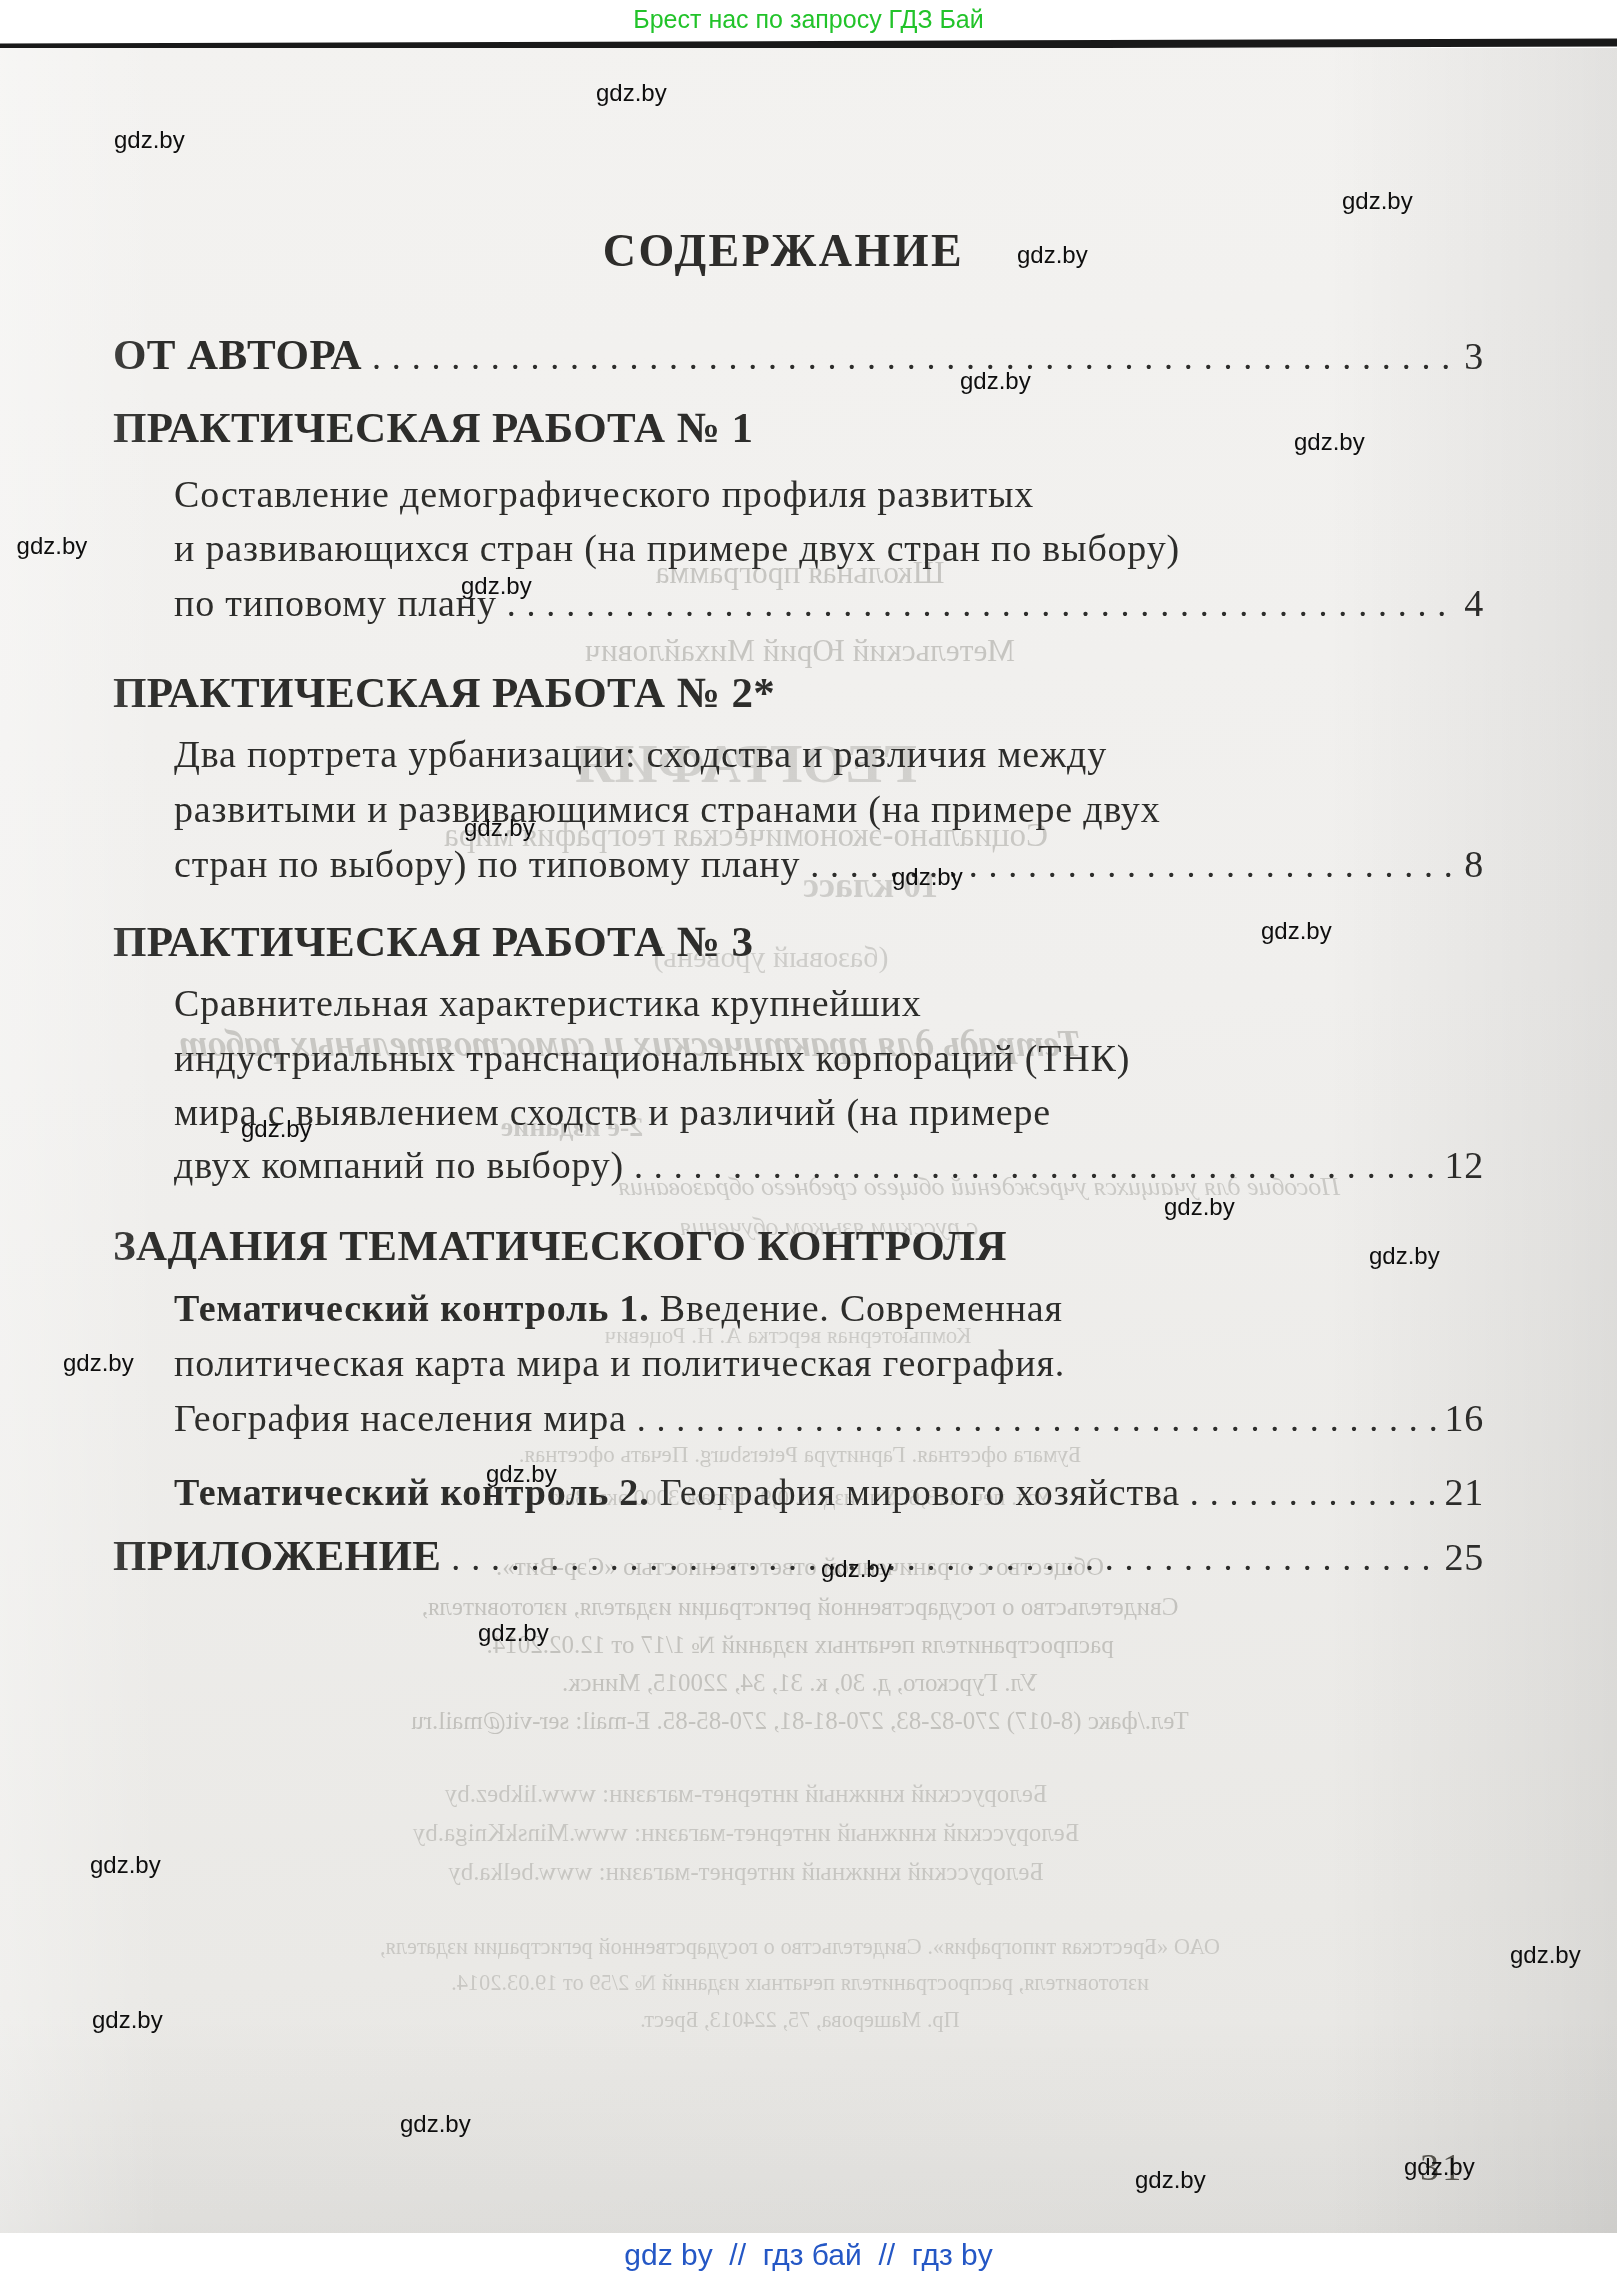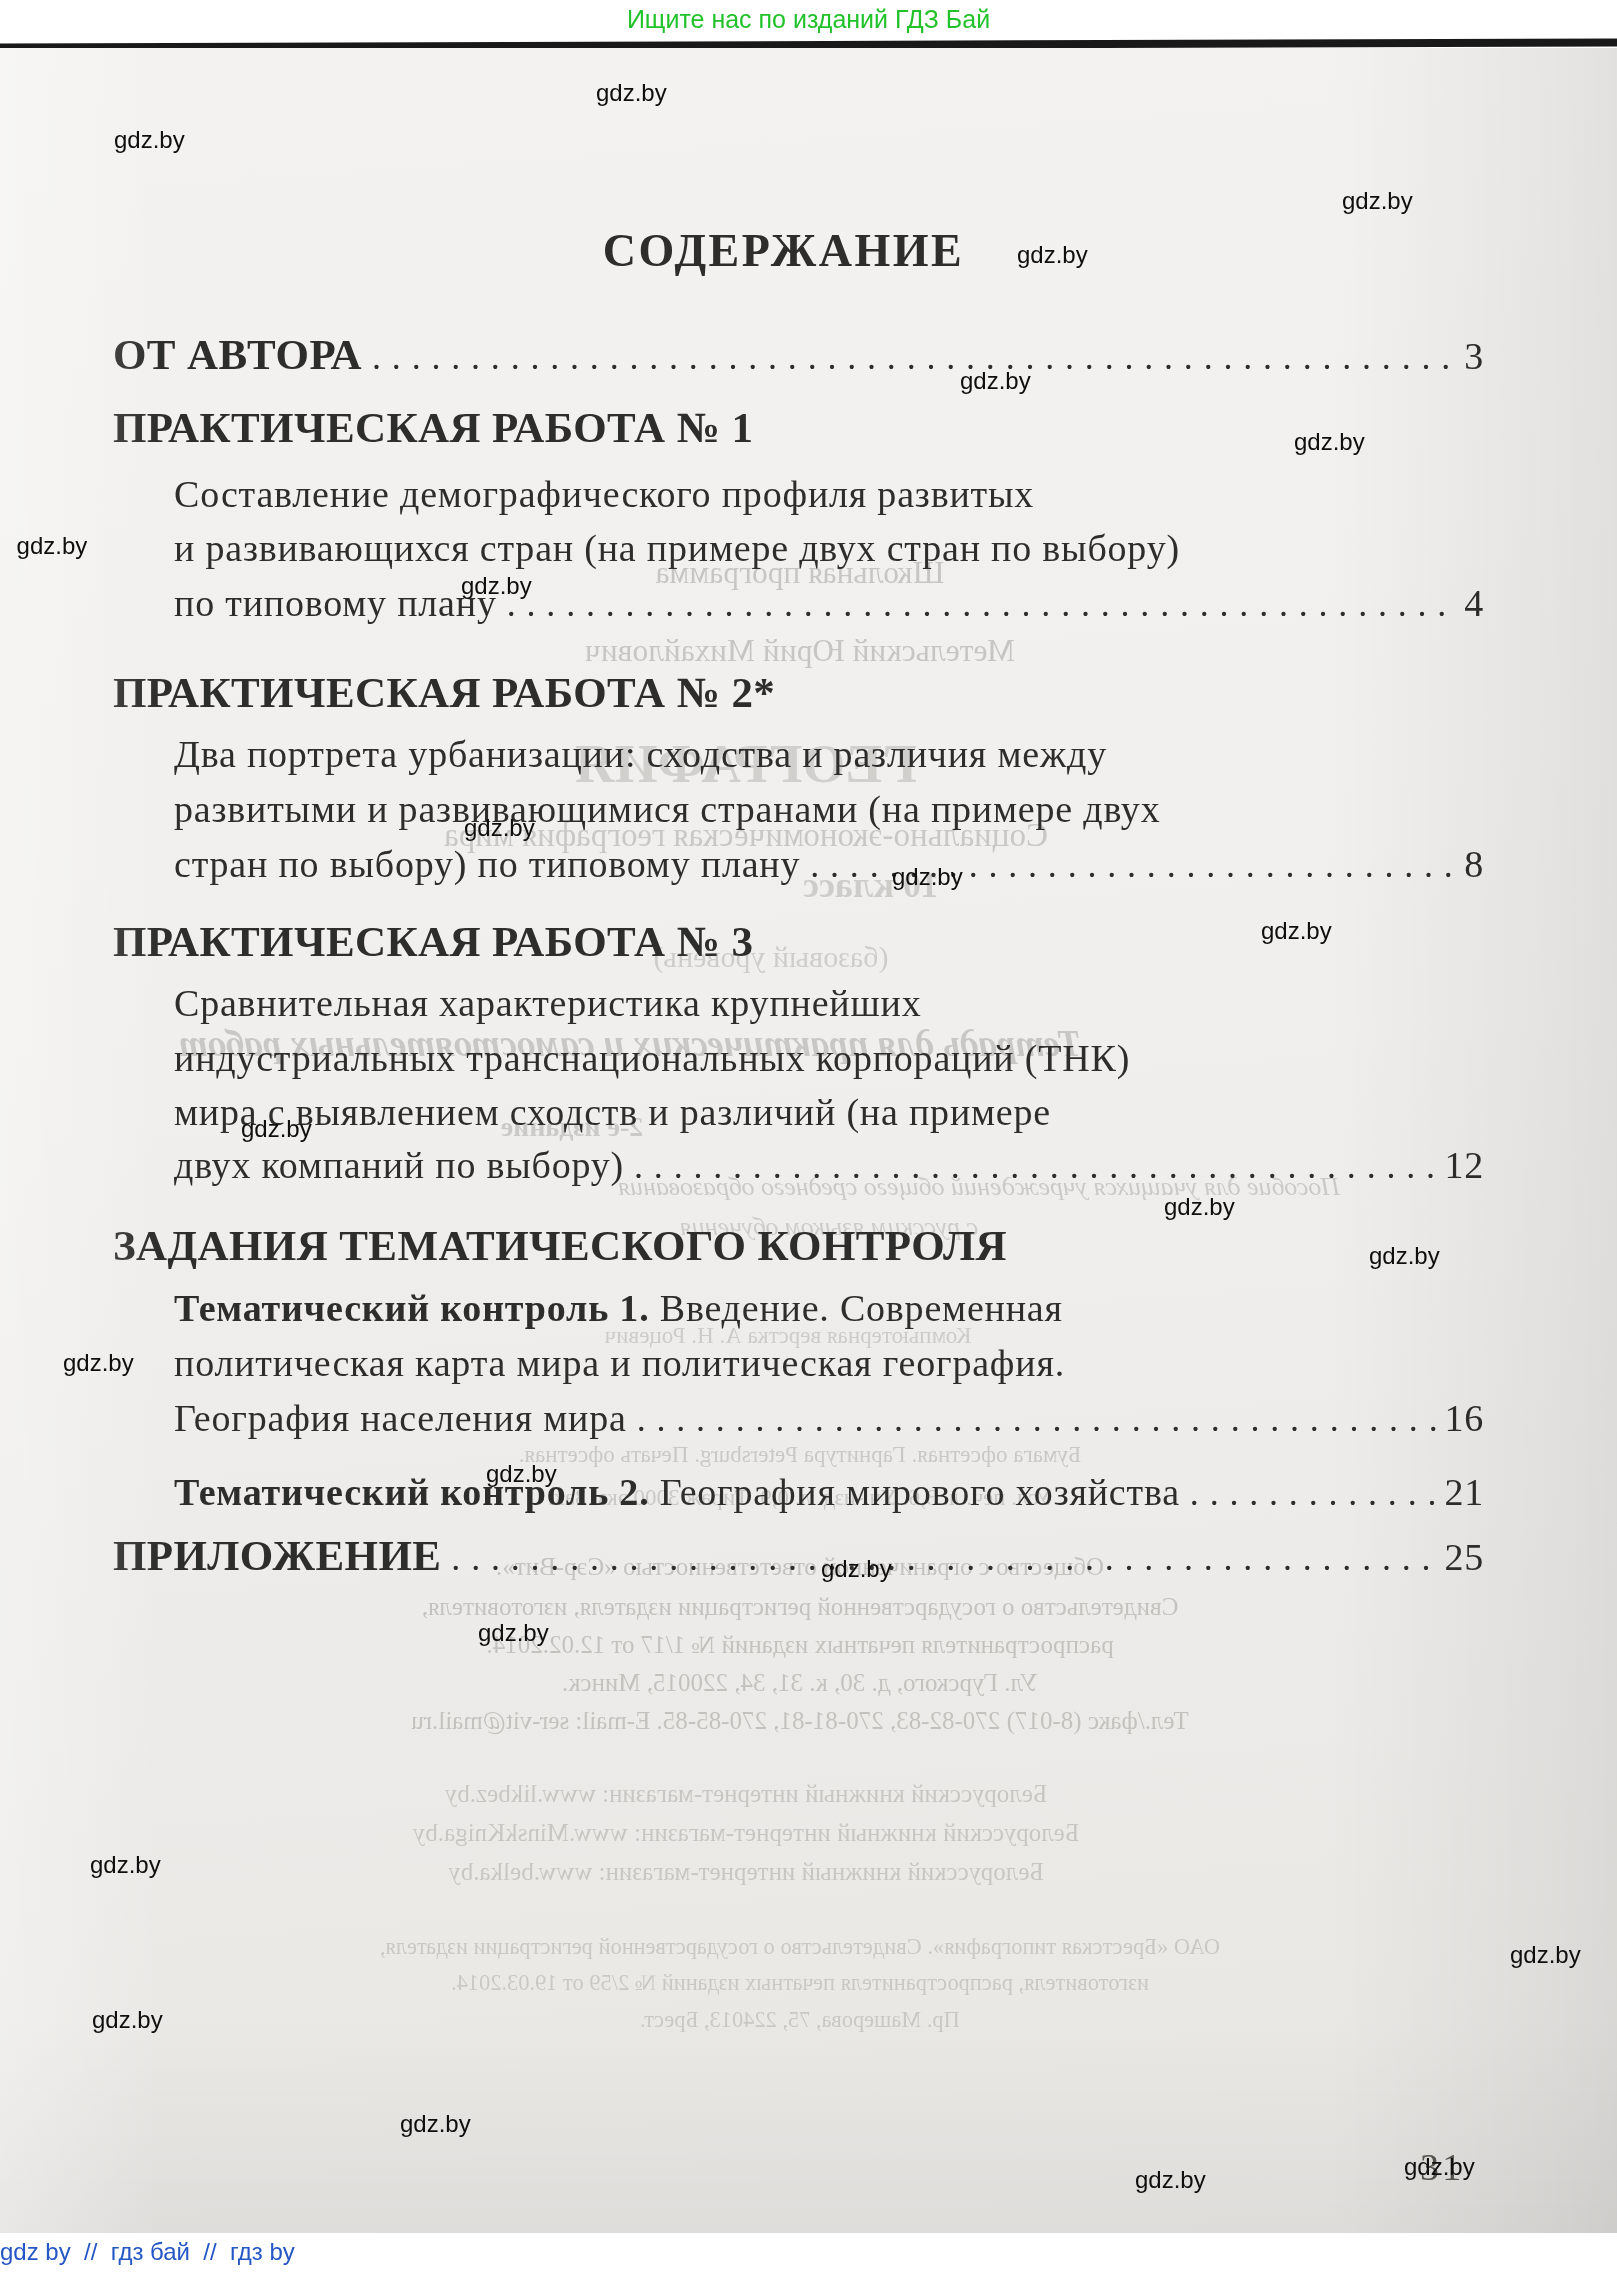--- a/index.html
+++ b/index.html
@@ -23,29 +23,29 @@
   .toc-row .lbl{white-space:nowrap;}
   .toc-row .lbl b{font-weight:bold;}
   .toc-row .leader{flex:1 1 auto;overflow:hidden;white-space:nowrap;margin:0 5px 0 10px;
          font-size:36px;font-weight:normal;letter-spacing:10.8px;color:#2d2d2b;}
   .toc-row .pg{font-weight:normal;font-size:38px;letter-spacing:0.8px;}
   .bleed{position:absolute;white-space:nowrap;color:#6e6d66;
          transform:translateX(-50%) scaleX(-1);line-height:1;}
   .wm{position:absolute;font-family:"Liberation Sans","DejaVu Sans",sans-serif;
          font-size:24px;color:#0e0e0e;white-space:nowrap;text-align:right;}
   .pagenum{position:absolute;top:2097px;left:1420px;font-size:38px;letter-spacing:3.3px;}
-  .footer-brand{position:absolute;top:2238px;left:0;right:0;text-align:left;white-space:pre;
-         font-family:"Liberation Sans","DejaVu Sans",sans-serif;font-size:24px;}
+  .footer-brand{position:absolute;top:2238px;left:0;right:0;text-align:center;white-space:pre;
+         font-family:"Liberation Sans","DejaVu Sans",sans-serif;font-size:30px;}
 </style>
 </head>
 <body>
 
 <div class="page-wrap">
 
-  <div class="promo" style="color: rgb(34, 195, 42);">Ищите нас по изданий ГДЗ Бай</div>
+  <div class="promo" style="color: rgb(34, 195, 42);">Брест нас по запросу ГДЗ Бай</div>
 
   <div class="scan-edge"></div>
 
   <div class="paper">
     <div class="page-title">СОДЕРЖАНИЕ</div>
     <div id="bleed">
         <div class="bleed" style="top: 509px; left: 800px; font-size: 31.5px; opacity: 0.32;">Школьная программа</div>
         <div class="bleed" style="top: 587px; left: 800px; font-size: 31.5px; opacity: 0.32;">Метельский Юрий Михайлович</div>
         <div class="bleed" style="top: 688px; left: 746px; font-size: 55px; opacity: 0.24; font-weight: bold;">ГЕОГРАФИЯ</div>
         <div class="bleed" style="top: 771px; left: 746px; font-size: 33px; opacity: 0.3;">Социально-экономическая география мира</div>

